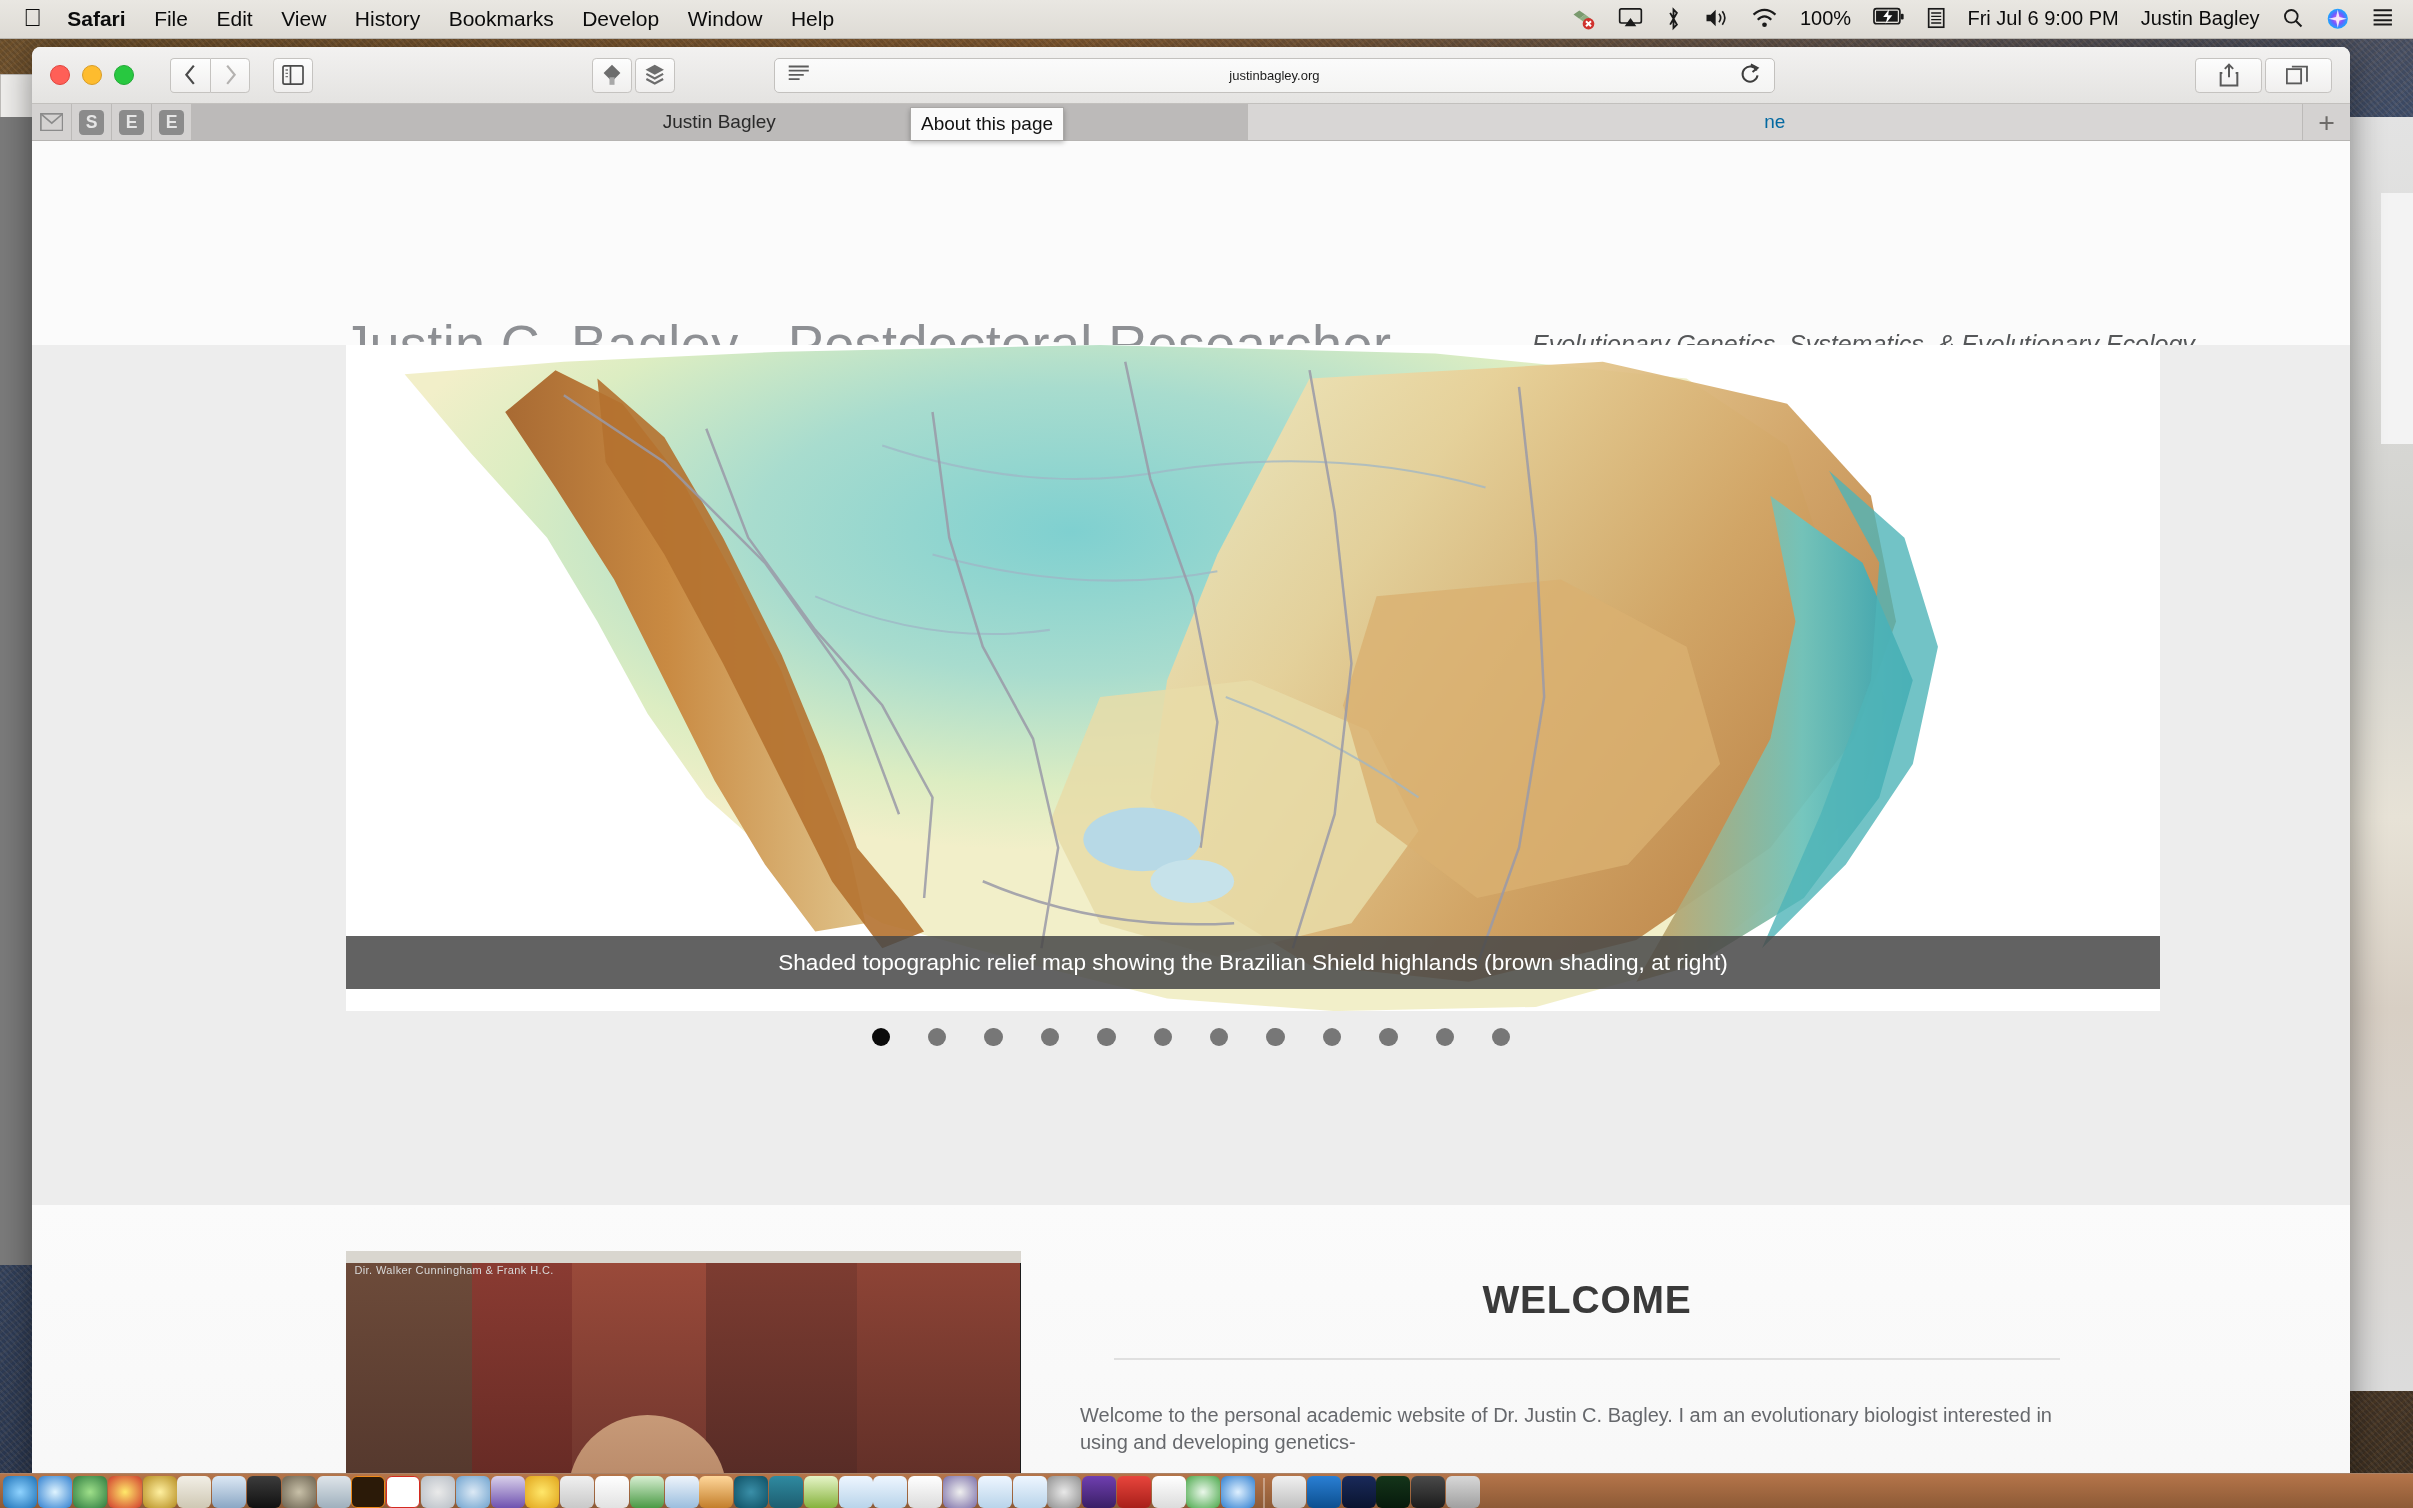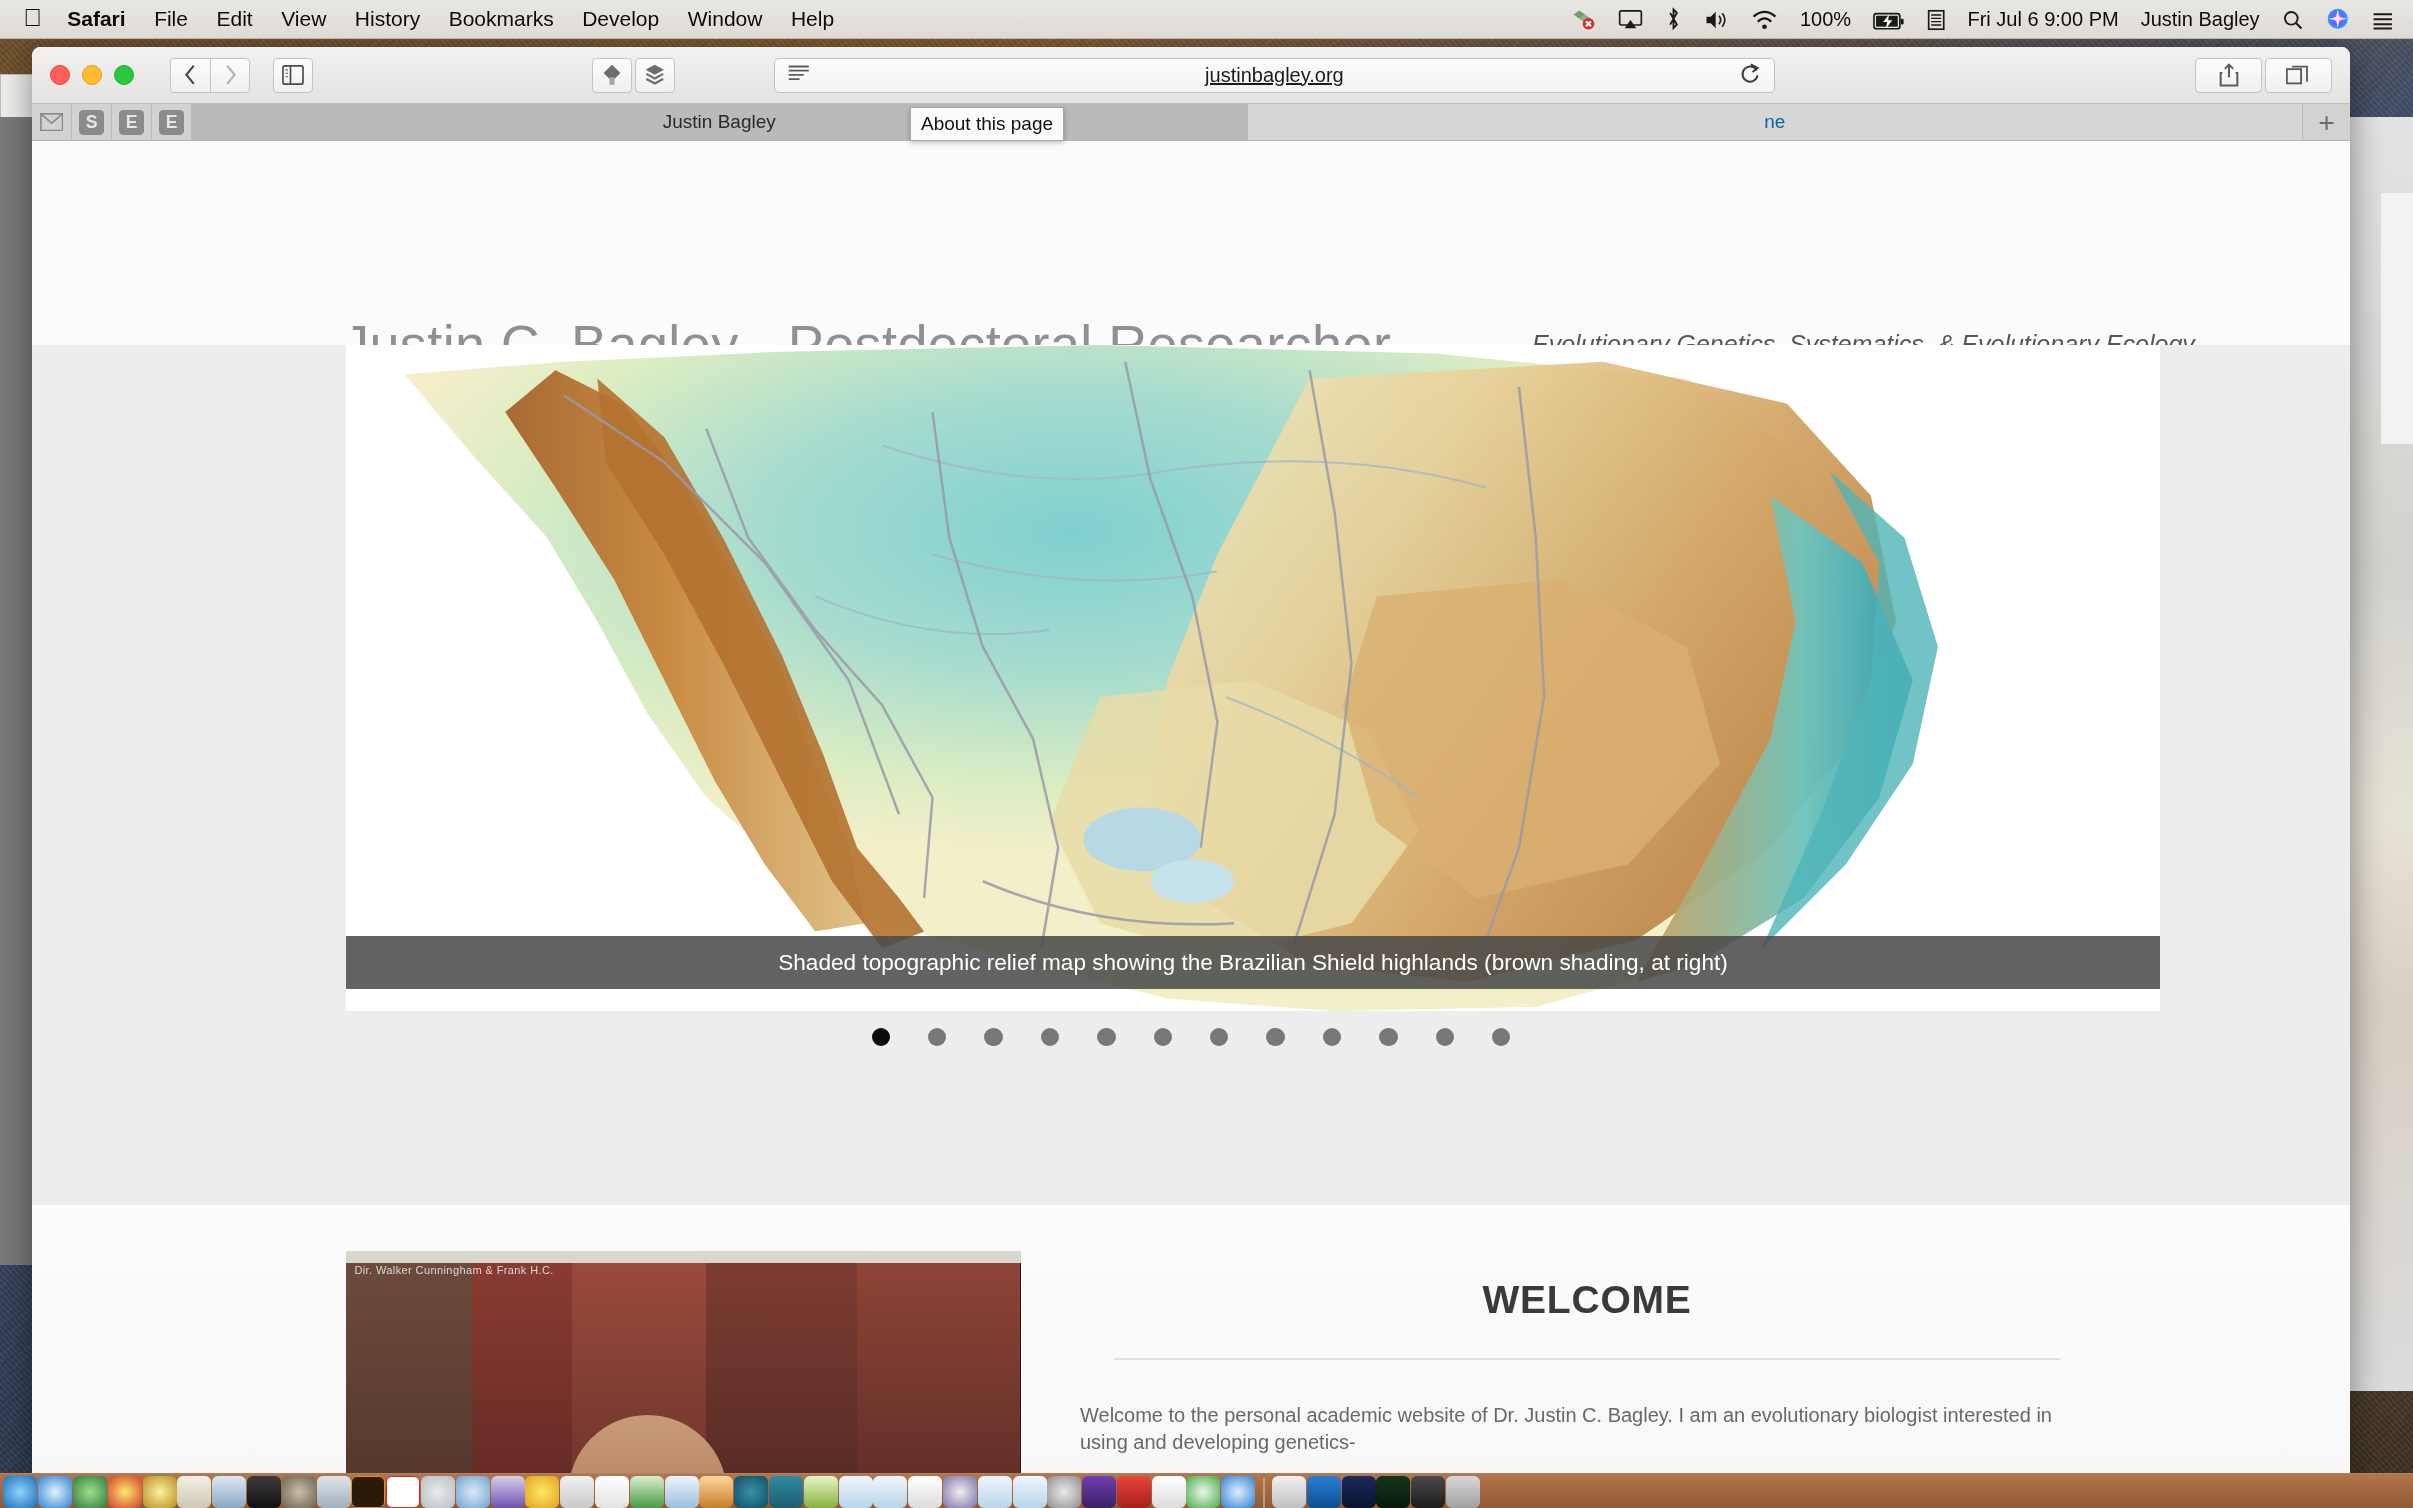--- a/index.html
+++ b/index.html
@@ -28,21 +28,21 @@
     position: absolute; top: 0; left: 0; width: 2413px; height: 39px;
     background: linear-gradient(#e9e7e2,#dedbd5);
     border-bottom: 0.8px solid #b9b6b0;
     display: flex; align-items: center;
     font-size: 21px; color: #0b0b0b;
     z-index: 60;
   }
   #menubar .apple { margin: 0 25px 0 23.5px; font-size: 25px; line-height: 1; position: relative; top: -1.7px;}
   #menubar .mi { margin-right: 28.5px; white-space: nowrap; }
   #menubar .mi.bold { font-weight: bold; }
-  #menubar-right { margin-left: auto; display: flex; align-items: flex-end; padding-right: 18.4px; }
+  #menubar-right { margin-left: auto; display: flex; align-items: flex-start; padding-right: 18.4px; }
   #menubar-right .si { margin-left: 22px; display: flex; align-items: center; }
   .status-txt { font-size: 20px; }
 
   
   #window {
     position: absolute; left: 32px; top: 47px;
     width: 2318px; height: 1462px;
     background: #fff;
     border-radius: 8.4px 8.4px 0 0;
     box-shadow: 0 5px 34px rgba(0,0,0,.45);
@@ -73,21 +73,21 @@
   .tbtn.pair-r { border-radius: 0 4.2px 4.2px 0; }
   .navgroup { display: flex; margin-left: 25px; }
   .tbtn.sidebar-btn { margin-left: 20px; }
 
   #urlfield {
     position: absolute; left: 742px; width: 1001px; height: 35px;
     background: linear-gradient(#fbfbfb,#f4f4f3);
     border: 0.8px solid #c3c1be; border-radius: 5px;
     display: flex; align-items: center;
   }
-  #url-text { flex: 1; text-align: center; font-size: 20px; color: #1c1c1c; text-decoration: underline; }
+  #url-text { flex: 1; text-align: center; font-size: 13px; color: #1c1c1c; }
   #reader-icon { margin-left: 11.7px; }
   #reload-icon { margin-right: 13.4px; }
 
   #toolbar-right { position: absolute; right: 18.4px; display: flex; }
   .center-btns { position: absolute; left: 560px; display: flex; }
 
   
   #tabbar {
     height: 37px; width: 100%;
     background: #d4d2d1;

